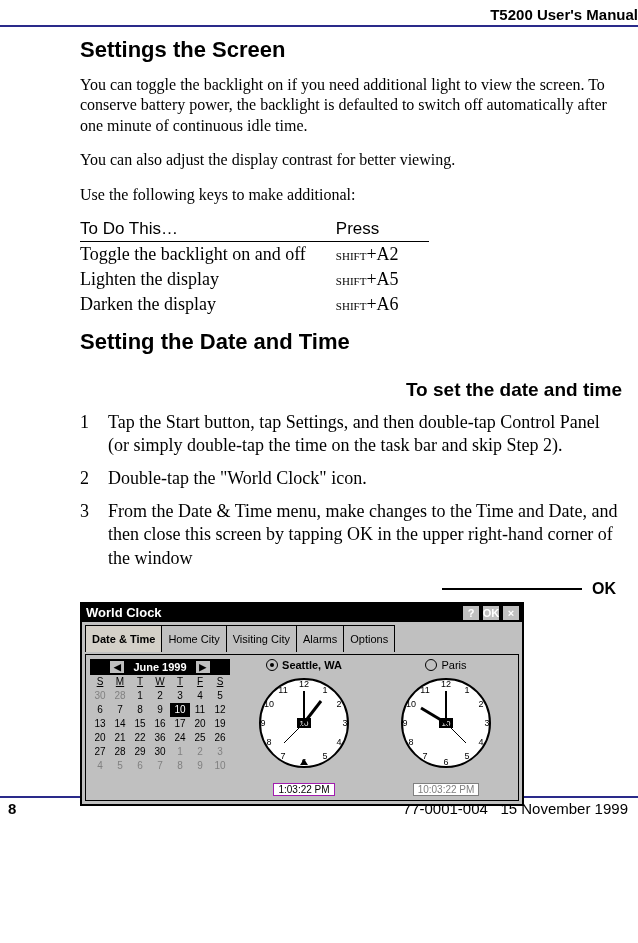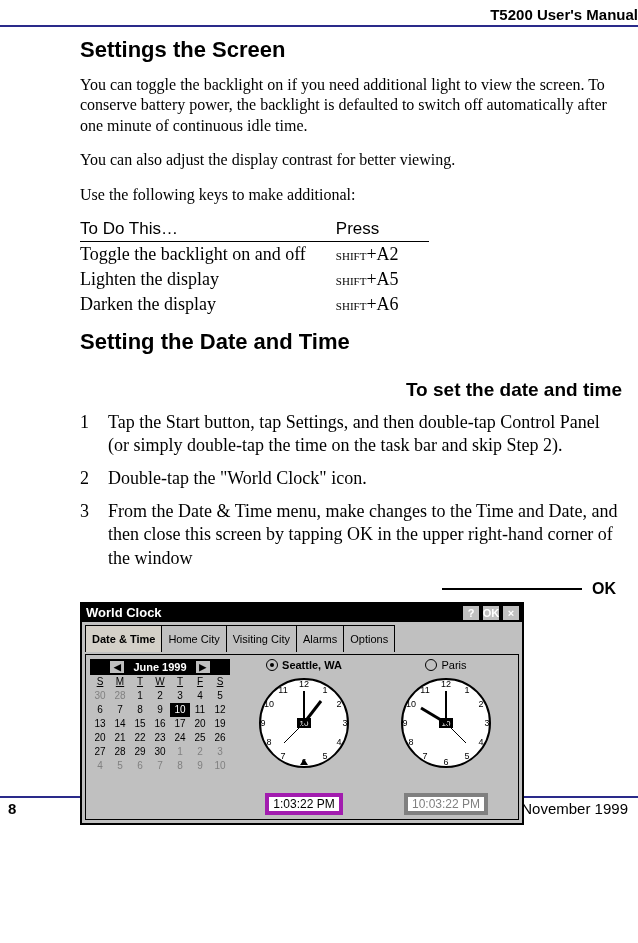--- a/index.html
+++ b/index.html
@@ -160,21 +160,21 @@
   table.cal-grid { border-collapse:collapse; width:100%; font-size:10px; }
   table.cal-grid th, table.cal-grid td { width:20px; height:14px; text-align:center; padding:0; }
   table.cal-grid th { font-weight:normal; text-decoration:underline; }
   td.dim { color:#808080; }
   td.sel { background:#000; color:#fff; }
   .clock-col { flex:1; display:flex; flex-direction:column; align-items:center; }
   .city-row { display:flex; align-items:center; gap:4px; font-size:11px; margin-bottom:2px; }
   .radio { width:10px; height:10px; border:1px solid #000; border-radius:50%; display:inline-flex; align-items:center; justify-content:center; }
   .radio.sel::after { content:""; width:4px; height:4px; background:#000; border-radius:50%; }
   svg.clock { display:block; }
-  .time-box { border:4px solid #a21caf; background:#fff; font-size:12px; padding:0 4px; margin-top:20px; }
+  .time-box { border:1px solid #a21caf; background:#fff; font-size:10px; padding:0 4px; margin-top:10px; }
   .time-box.dim { color:#808080; border-color:#808080; }
   .foot-rule {
     border:none; border-top:2px solid #2a2a8a;
     margin: 6px 0 0 0;
   }
   .footer {
     display:flex;
     font-family: Arial, Helvetica, sans-serif;
     font-size:15px;
     padding: 2px 10px 8px 8px;
@@ -298,21 +298,21 @@
                       <td>15</td>
                       <td>16</td>
                       <td>17</td>
                       <td>20</td>
                       <td>19</td>
                     </tr>
                 <tr>
                       <td>20</td>
                       <td>21</td>
                       <td>22</td>
-                      <td>23</td>
+                      <td>36</td>
                       <td>24</td>
                       <td>25</td>
                       <td>26</td>
                     </tr>
                 <tr>
                       <td>27</td>
                       <td>28</td>
                       <td>29</td>
                       <td>30</td>
                       <td class="dim">1</td>

